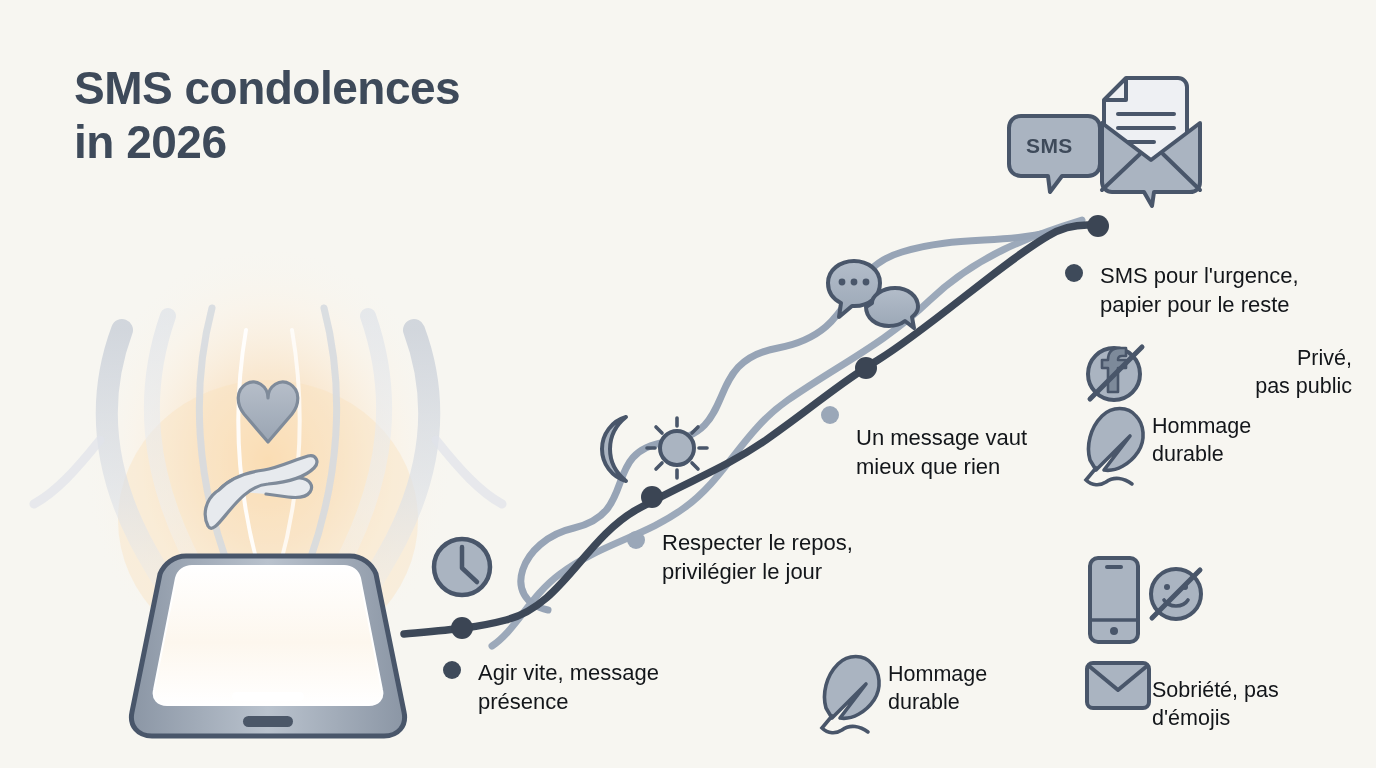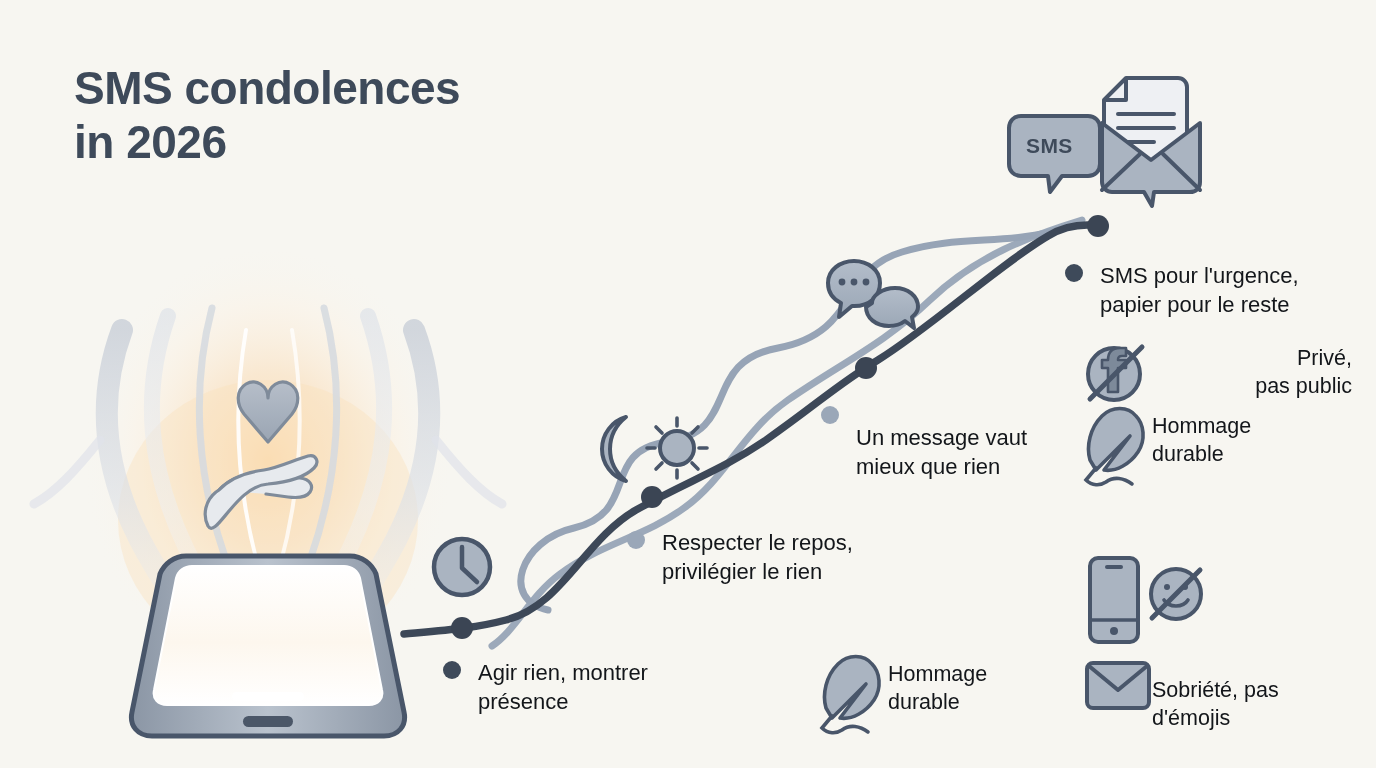--- a/index.html
+++ b/index.html
@@ -266,24 +266,24 @@
     </g>
   </svg>
 
   <div class="sms-badge-text" style="left:1026px; top:134px;">SMS</div>
 
   <div class="bullet" style="left:443px; top:661px; width:18px; height:18px; background:#3e4a5a;"></div>
   <div class="bullet" style="left:627px; top:531px; width:18px; height:18px; background:#9aa7b8;"></div>
   <div class="bullet" style="left:821px; top:406px; width:18px; height:18px; background:#9aa7b8;"></div>
   <div class="bullet" style="left:1065px; top:264px; width:18px; height:18px; background:#3e4a5a;"></div>
 
-  <div class="label" style="left:478px; top:658px; width:250px;">Agir rien, montrer
+  <div class="label" style="left:478px; top:658px; width:250px;">Agir vite, message
 présence</div>
   <div class="label" style="left:662px; top:528px; width:250px;">Respecter le repos,
-privilégier le rien</div>
+privilégier le jour</div>
   <div class="label" style="left:856px; top:403px; width:220px;margin-top:20px;">Un message vaut
 mieux que rien</div>
   <div class="label" style="left:1100px; top:261px; width:260px;">SMS pour l'urgence,
 papier pour le reste</div>
 
   <div class="label small" style="left:1152px; top:344px; width:200px;text-align:right;">Privé,
 pas public</div>
   <div class="label small" style="left:1152px; top:412px; width:200px;">Hommage
 durable</div>
   <div class="label small" style="left:888px; top:660px; width:200px;">Hommage

